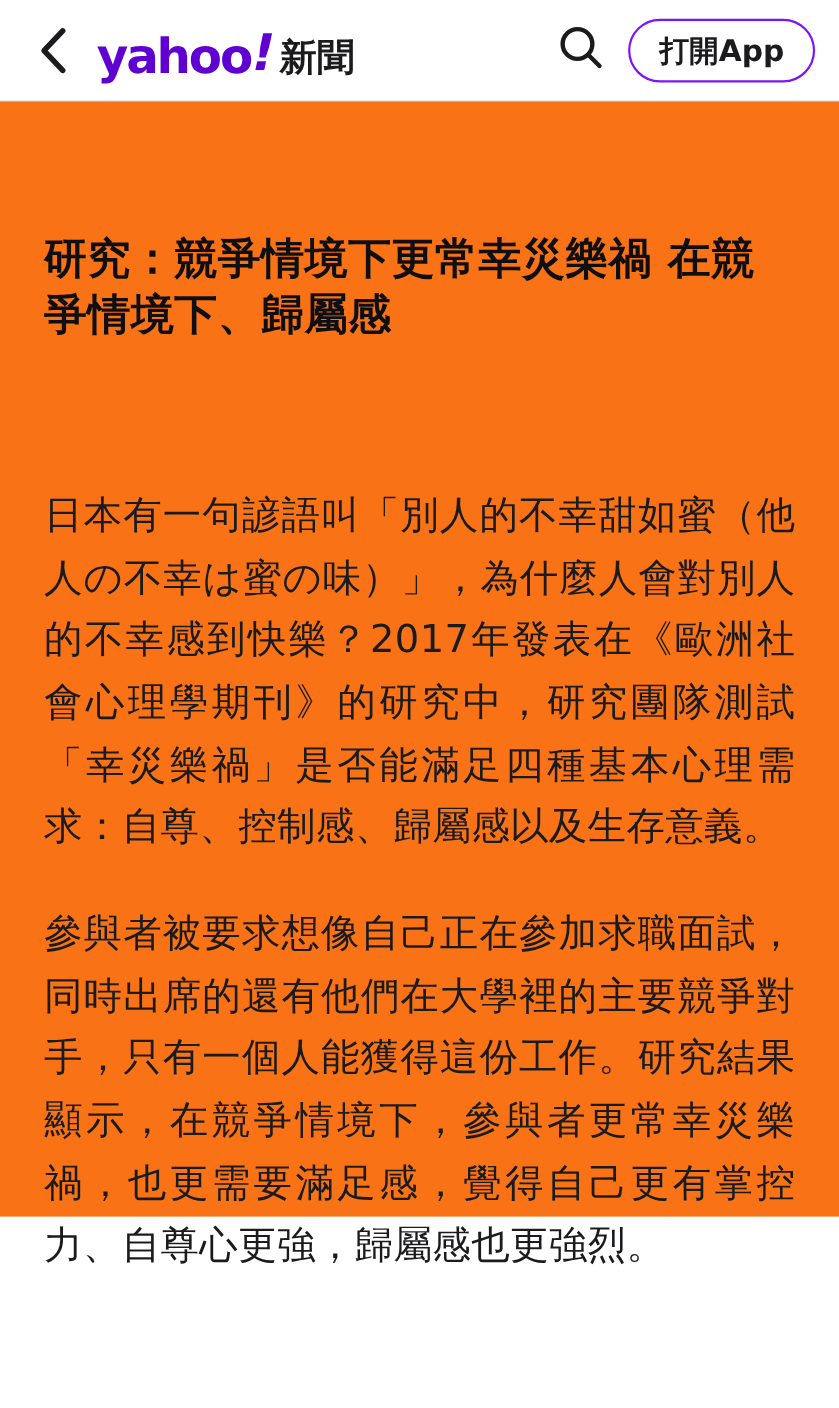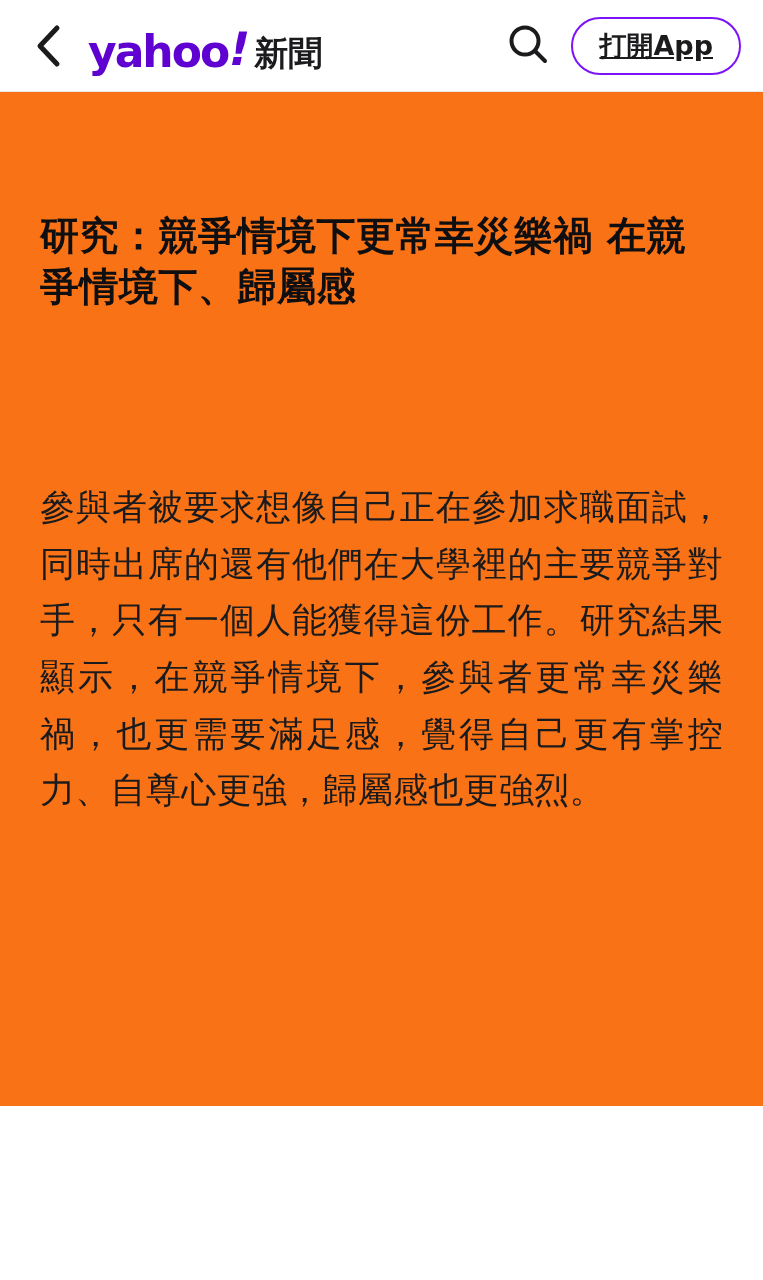--- a/index.html
+++ b/index.html
@@ -102,21 +102,20 @@
     height: 54px;
     display: flex;
     align-items: center;
     justify-content: center;
     font-size: 27px;
     font-weight: 700;
     font-family: "DejaVu Sans", sans-serif;
     background: #ffffff;
     cursor: pointer;
     white-space: nowrap;
-    text-decoration: underline;
   }
 
   
   .article {
     padding: 0 40px;
     box-sizing: border-box;
   }
 
   .headline {
     margin: 0;
@@ -179,18 +178,19 @@
 
     <div class="open-app-btn">打開App</div>
 
   </div>
 
   <div class="article">
 
     <h1 class="headline">研究：競爭情境下更常幸災樂禍 在競爭情境下、歸屬感</h1>
 
     <div class="body-block">
+      <p class="para">日本有一句諺語叫「別人的不幸甜如蜜（他人の不幸は蜜の味）」，為什麼人會對別人的不幸感到快樂？2017年發表在《歐洲社會心理學期刊》的研究中，研究團隊測試「幸災樂禍」是否能滿足四種基本心理需求：自尊、控制感、歸屬感以及生存意義。</p>
       <p class="para">參與者被要求想像自己正在參加求職面試，同時出席的還有他們在大學裡的主要競爭對手，只有一個人能獲得這份工作。研究結果顯示，在競爭情境下，參與者更常幸災樂禍，也更需要滿足感，覺得自己更有掌控力、自尊心更強，歸屬感也更強烈。</p>
     </div>
 
   </div>
 
 </div>
 
 </body></html>

